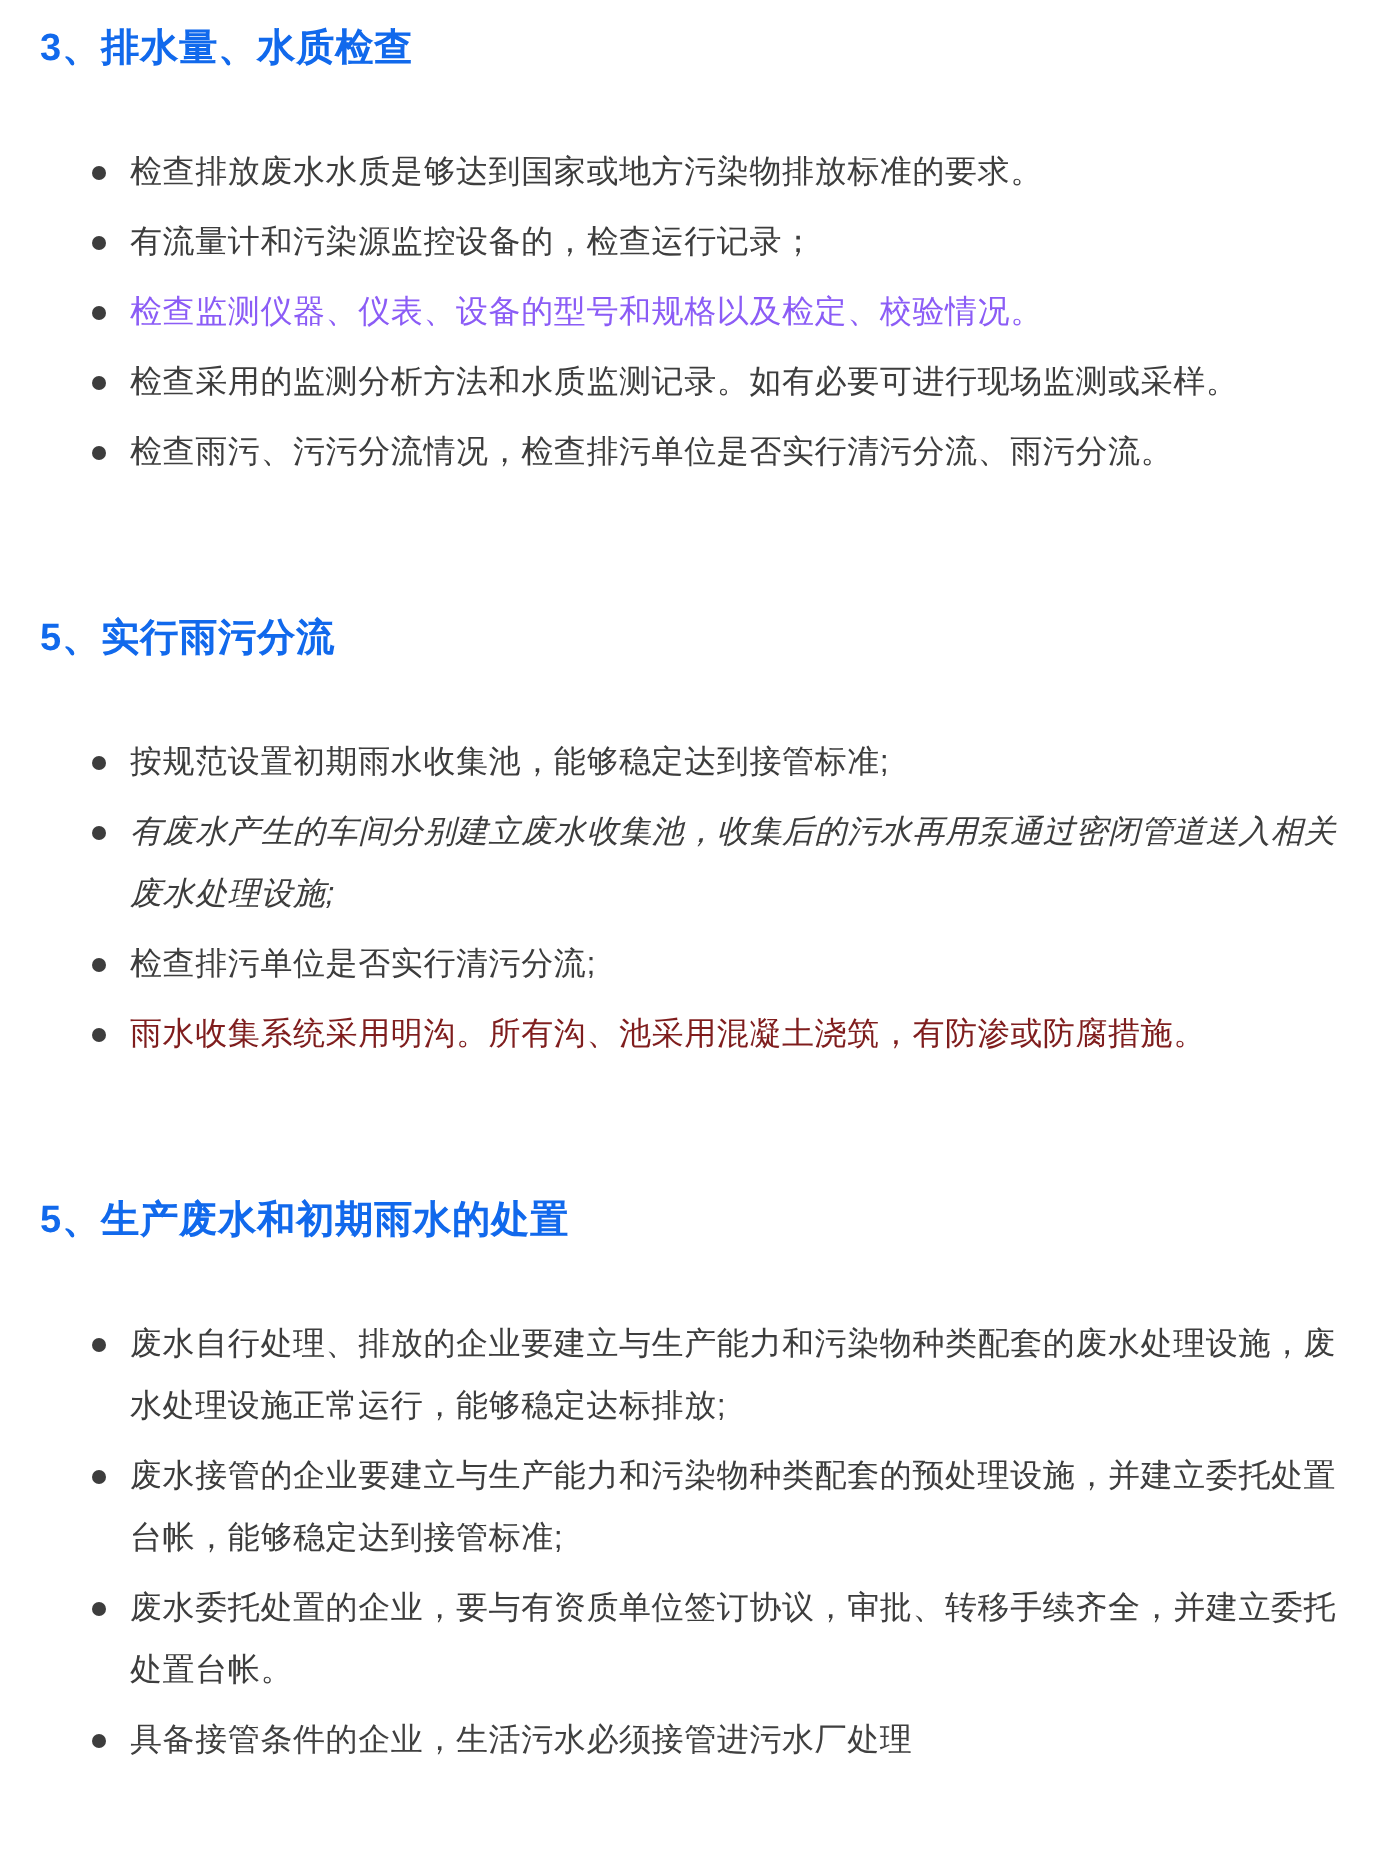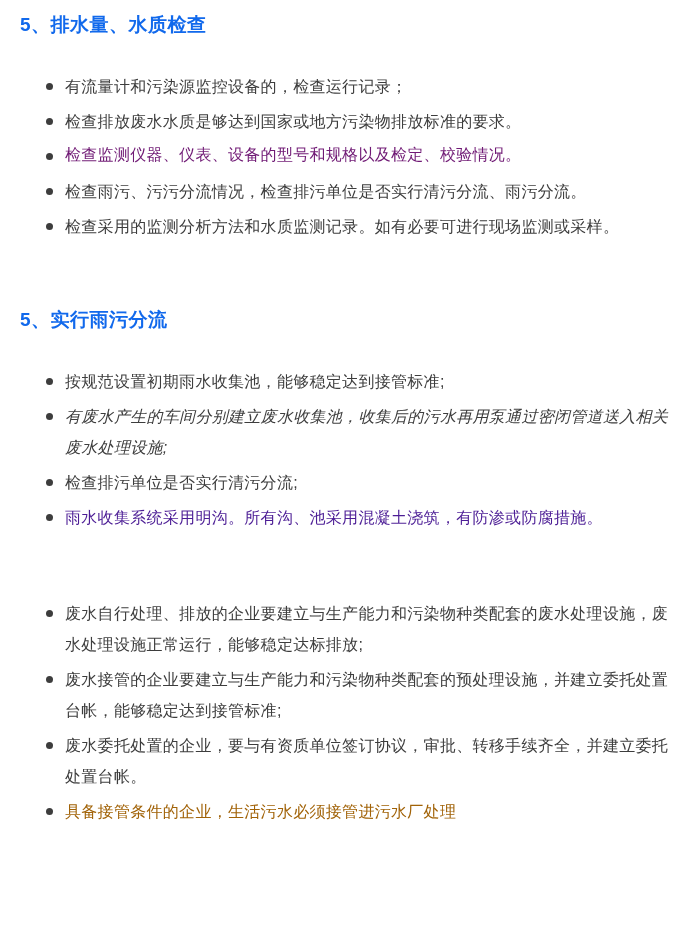--- a/index.html
+++ b/index.html
@@ -52,42 +52,43 @@
     border-radius: 50%;
     display: block;
   }
 </style>
 </head>
 <body style="background: rgb(255, 255, 255);">
 
 <div class="doc">
 
   <section class="content-section">
-    <h2 class="section-heading" style="color: rgb(17, 105, 236);">5、排水量、水质检查</h2>
+    <h2 class="section-heading" style="color: rgb(17, 105, 236);">3、排水量、水质检查</h2>
     <ul class="bullet-list">
+      <li style="color: rgb(61, 61, 61);"><span class="dot" style="background: rgb(61, 61, 61);"></span><span>检查排放废水水质是够达到国家或地方污染物排放标准的要求。</span></li>
       <li style="color: rgb(61, 61, 61);"><span class="dot" style="background: rgb(61, 61, 61);"></span><span>有流量计和污染源监控设备的，检查运行记录；</span></li>
-      <li style="color: rgb(61, 61, 61);"><span class="dot" style="background: rgb(61, 61, 61);"></span><span>检查排放废水水质是够达到国家或地方污染物排放标准的要求。</span></li>
-      <li style="color: #701a75; font-family: Liberation Mono, monospace;"><span class="dot" style="background: rgb(61, 61, 61);"></span><span>检查监测仪器、仪表、设备的型号和规格以及检定、校验情况。</span></li>
+      <li style="color: #8b5cf6;"><span class="dot" style="background: rgb(61, 61, 61);"></span><span>检查监测仪器、仪表、设备的型号和规格以及检定、校验情况。</span></li>
+      <li style="color: rgb(61, 61, 61);"><span class="dot" style="background: rgb(61, 61, 61);"></span><span>检查采用的监测分析方法和水质监测记录。如有必要可进行现场监测或采样。</span></li>
       <li style="color: rgb(61, 61, 61);"><span class="dot" style="background: rgb(61, 61, 61);"></span><span>检查雨污、污污分流情况，检查排污单位是否实行清污分流、雨污分流。</span></li>
-      <li style="color: rgb(61, 61, 61);"><span class="dot" style="background: rgb(61, 61, 61);"></span><span>检查采用的监测分析方法和水质监测记录。如有必要可进行现场监测或采样。</span></li>
     </ul>
   </section>
 
   <section class="content-section">
     <h2 class="section-heading" style="color: rgb(17, 105, 236);">5、实行雨污分流</h2>
     <ul class="bullet-list">
       <li style="color: rgb(61, 61, 61);"><span class="dot" style="background: rgb(61, 61, 61);"></span><span>按规范设置初期雨水收集池，能够稳定达到接管标准;</span></li>
       <li style="color: rgb(61, 61, 61); font-style: italic;"><span class="dot" style="background: rgb(61, 61, 61);"></span><span>有废水产生的车间分别建立废水收集池，收集后的污水再用泵通过密闭管道送入相关废水处理设施;</span></li>
       <li style="color: rgb(61, 61, 61);"><span class="dot" style="background: rgb(61, 61, 61);"></span><span>检查排污单位是否实行清污分流;</span></li>
-      <li style="color: #4c1d95;"><span class="dot" style="background: rgb(61, 61, 61);"></span><span>雨水收集系统采用明沟。所有沟、池采用混凝土浇筑，有防渗或防腐措施。</span></li>
+      <li style="color: #7f1d1d;"><span class="dot" style="background: rgb(61, 61, 61);"></span><span>雨水收集系统采用明沟。所有沟、池采用混凝土浇筑，有防渗或防腐措施。</span></li>
     </ul>
   </section>
 
   <section class="content-section">
+    <h2 class="section-heading" style="color: rgb(17, 105, 236);">5、生产废水和初期雨水的处置</h2>
     <ul class="bullet-list">
       <li style="color: rgb(61, 61, 61);"><span class="dot" style="background: rgb(61, 61, 61);"></span><span>废水自行处理、排放的企业要建立与生产能力和污染物种类配套的废水处理设施，废水处理设施正常运行，能够稳定达标排放;</span></li>
       <li style="color: rgb(61, 61, 61);"><span class="dot" style="background: rgb(61, 61, 61);"></span><span>废水接管的企业要建立与生产能力和污染物种类配套的预处理设施，并建立委托处置台帐，能够稳定达到接管标准;</span></li>
       <li style="color: rgb(61, 61, 61);"><span class="dot" style="background: rgb(61, 61, 61);"></span><span>废水委托处置的企业，要与有资质单位签订协议，审批、转移手续齐全，并建立委托处置台帐。</span></li>
-      <li style="color: #a16207;"><span class="dot" style="background: rgb(61, 61, 61);"></span><span>具备接管条件的企业，生活污水必须接管进污水厂处理</span></li>
+      <li style="color: #404040;"><span class="dot" style="background: rgb(61, 61, 61);"></span><span>具备接管条件的企业，生活污水必须接管进污水厂处理</span></li>
     </ul>
   </section>
 
 </div>
 
 </body></html>

